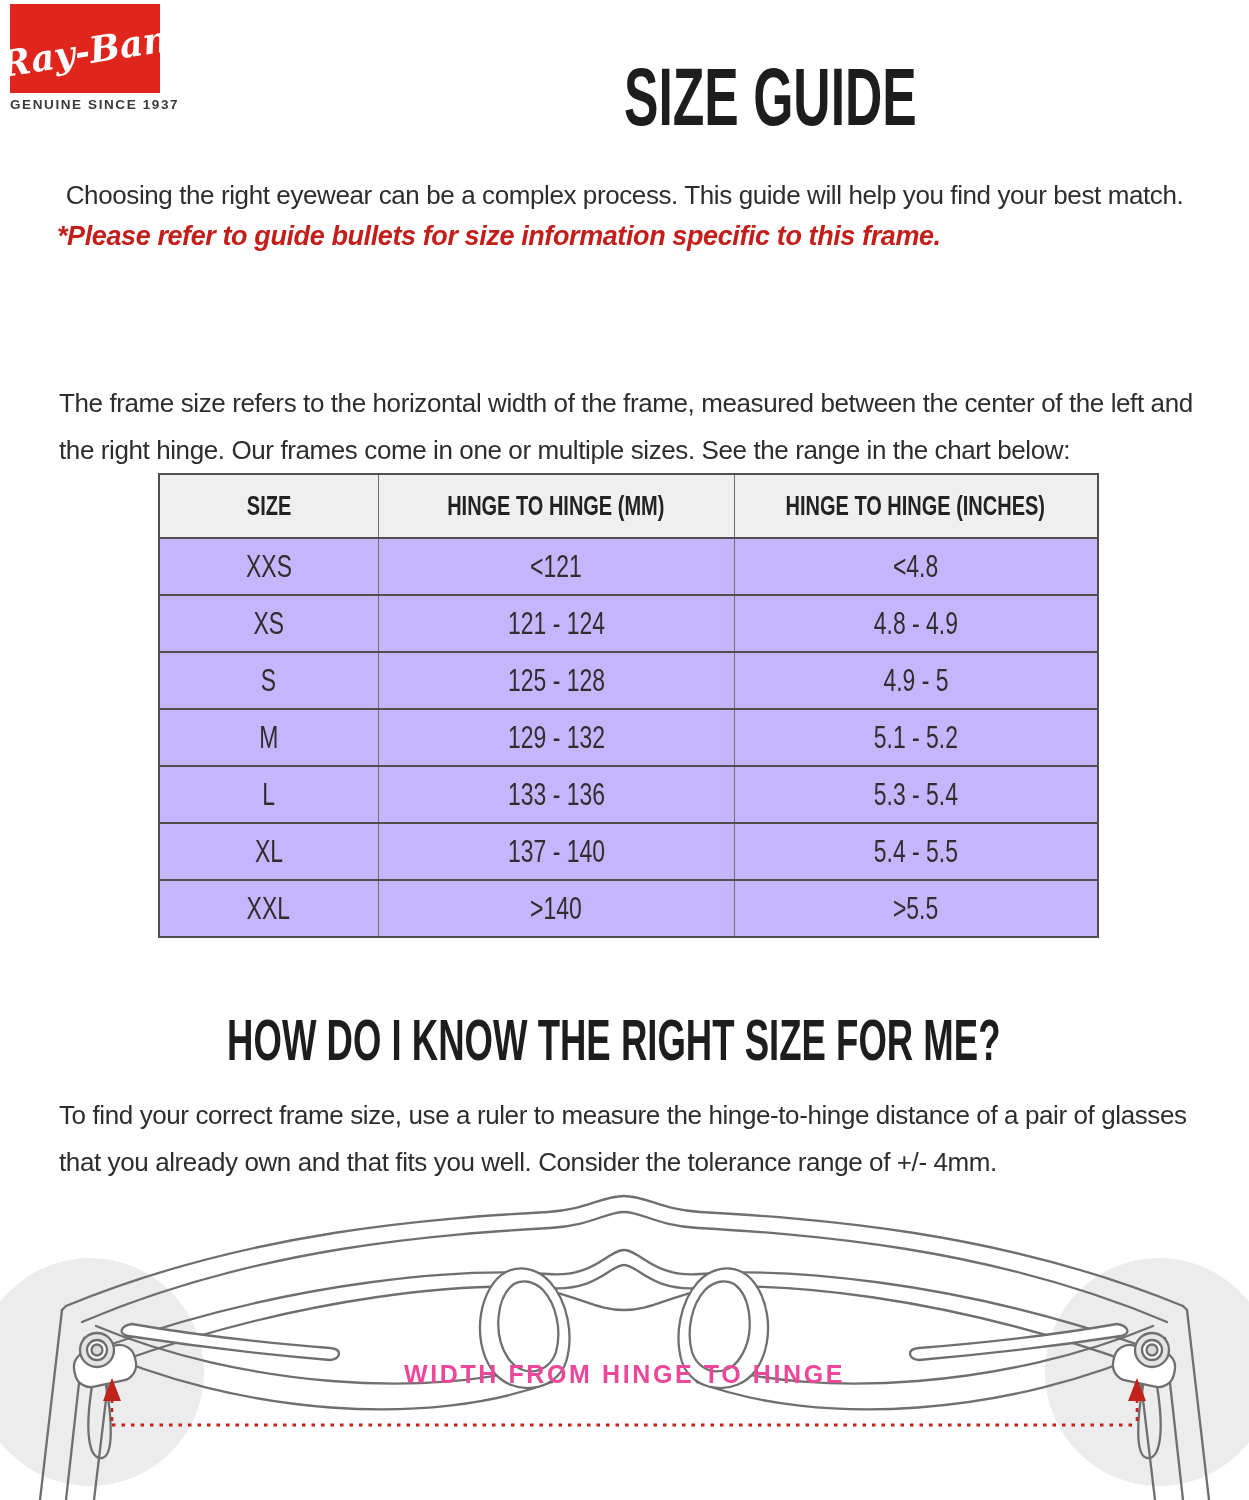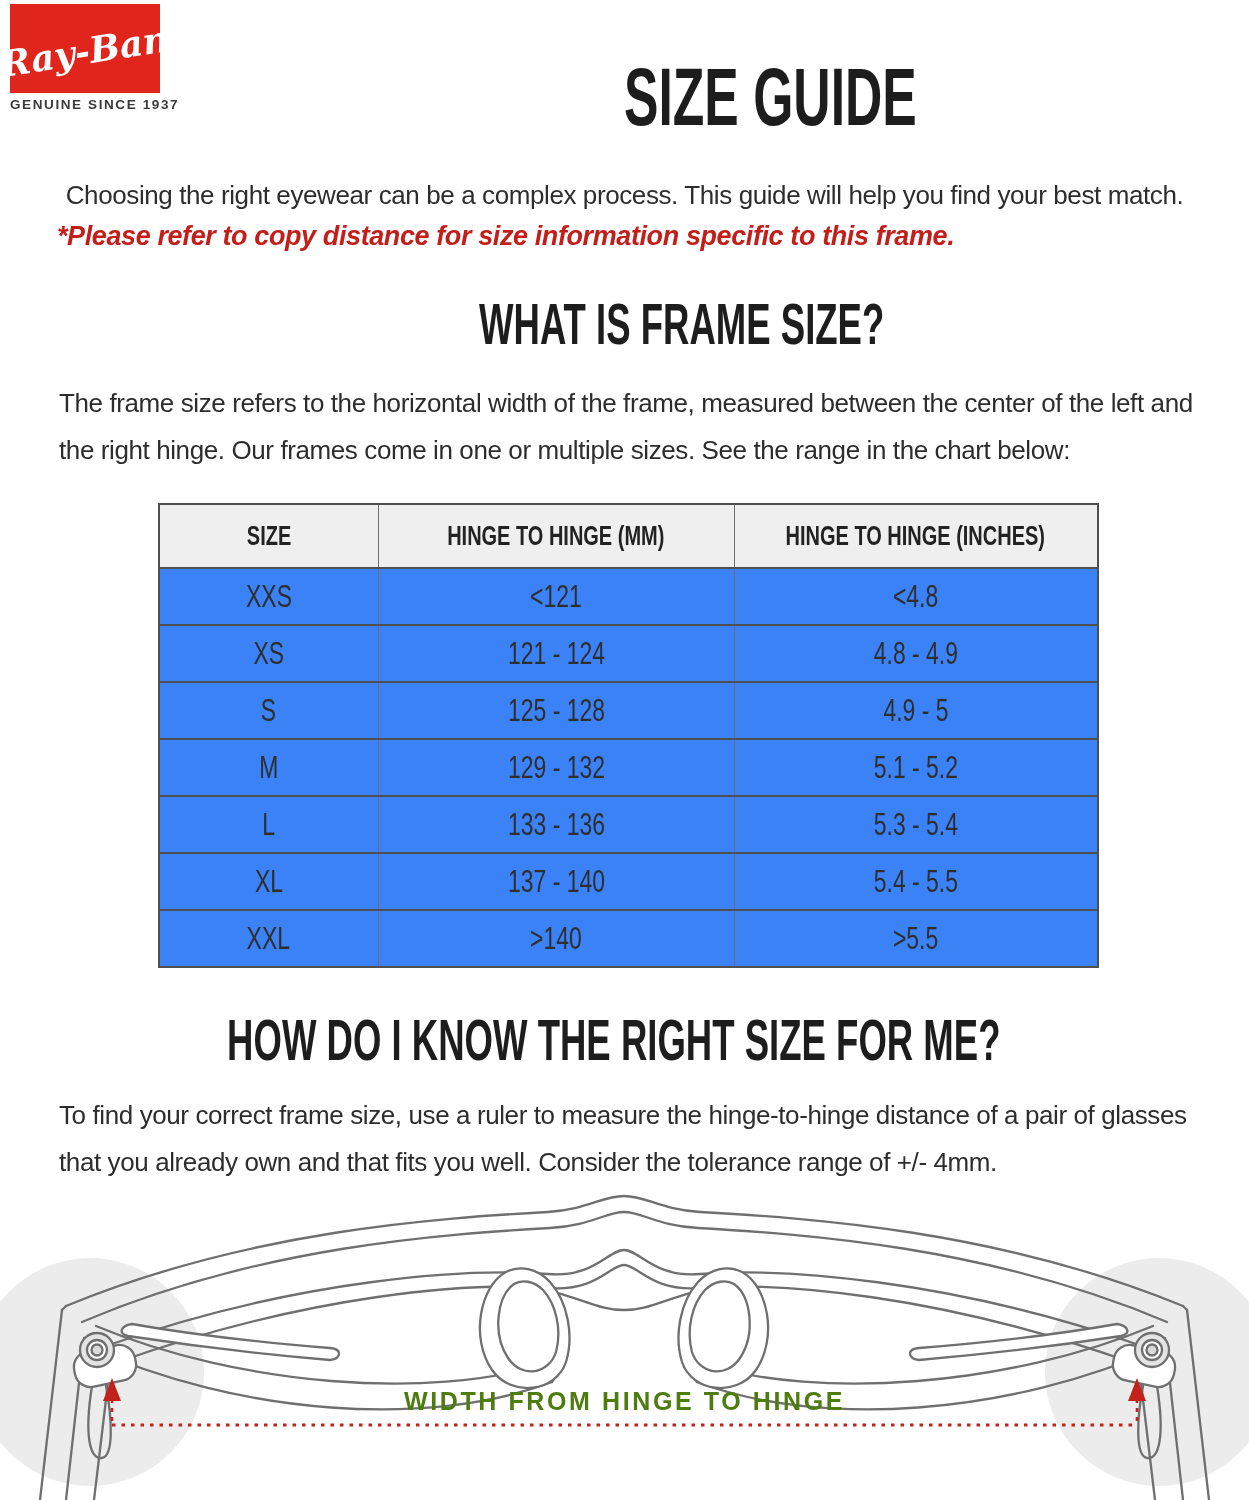--- a/index.html
+++ b/index.html
@@ -24,61 +24,58 @@
   .intro{position:absolute;top:180px;left:0;width:1249px;text-align:center;font-size:26px;
          letter-spacing:-0.4px;color:#2d2d2d;}
   .note{position:absolute;top:221px;left:57px;font-size:27px;font-weight:bold;font-style:italic;
         color:#c41e1a;letter-spacing:-0.4px;}
   .para{position:absolute;left:59px;width:1150px;font-size:26px;line-height:47px;
         letter-spacing:-0.4px;color:#2d2d2d;}
   .para-frame{top:380px;}
   .para-right{top:1092px;}
 
   
-  .size-table{position:absolute;left:158px;top:503px;width:939px;border-collapse:collapse;
-              table-layout:fixed;background:#3b82f6;}
+  .size-table{position:absolute;left:158px;top:473px;width:939px;border-collapse:collapse;
+              table-layout:fixed;background:#c4b5fd;}
   .size-table col.c1{width:219px;} .size-table col.c2{width:356px;} .size-table col.c3{width:364px;}
   .size-table th,.size-table td{border-top:2px solid #4f4f4f;border-bottom:2px solid #4f4f4f;
               border-left:1px solid #6e6e6e;border-right:1px solid #6e6e6e;
               text-align:center;vertical-align:middle;padding:0;}
   .size-table th{height:62px;background:#efefef;font-size:27px;font-weight:bold;color:#222;}
   .size-table td{height:55px;font-size:31px;font-weight:normal;color:#2e2e2e;}
   .size-table th:first-child,.size-table td:first-child{border-left:2px solid #4f4f4f;}
   .size-table th:last-child,.size-table td:last-child{border-right:2px solid #4f4f4f;margin-left:16px;}
   .cellc{display:inline-block;transform:scaleX(0.74);transform-origin:center;white-space:nowrap;}
 
   
   .illustration{position:absolute;left:0;top:1180px;width:1249px;height:320px;}
   .illustration svg{position:absolute;left:0;top:0;}
-  .caption{position:absolute;top:207px;left:0;width:1249px;text-align:center;
-           font-size:25px;font-weight:bold;letter-spacing:2.6px;color:#4d7c0f;white-space:nowrap;}
+  .caption{position:absolute;top:180px;left:0;width:1249px;text-align:center;
+           font-size:25px;font-weight:bold;letter-spacing:2.6px;color:#ec4899;white-space:nowrap;}
 </style>
 </head>
 <body>
 
 <div class="page">
 
   <div class="logo-box">
     <svg class="logo-red" viewBox="0 0 150 89">
       <rect x="0" y="0" width="150" height="89" fill="#e0251c"></rect>
       <text x="75" y="60" text-anchor="middle" fill="#ffffff" font-size="36" font-family="DejaVu Serif, serif" font-style="italic" font-weight="bold" transform="rotate(-9 75 50)">Ray-Ban</text>
     </svg>
   </div>
   <div class="logo-tagline">GENUINE SINCE 1937</div>
 
   <div class="center-row title">
     <span class="condensed">SIZE GUIDE</span>
   </div>
 
   <div class="intro">Choosing the right eyewear can be a complex process. This guide will help you find your best match.</div>
-  <div class="note">*Please refer to copy distance for size information specific to this frame.</div>
+  <div class="note">*Please refer to guide bullets for size information specific to this frame.</div>
 
-  <div class="center-row h2 h2-frame">
-    <span class="condensed">WHAT IS FRAME SIZE?</span>
-  </div>
   <div class="para para-frame">The frame size refers to the horizontal width of the frame, measured between the center of the left and the right hinge. Our frames come in one or multiple sizes. See the range in the chart below:</div>
 
   <table class="size-table">
     <colgroup>
         <col class="c1">
         <col class="c2">
         <col class="c3">
       </colgroup>
     <thead>
       <tr>

